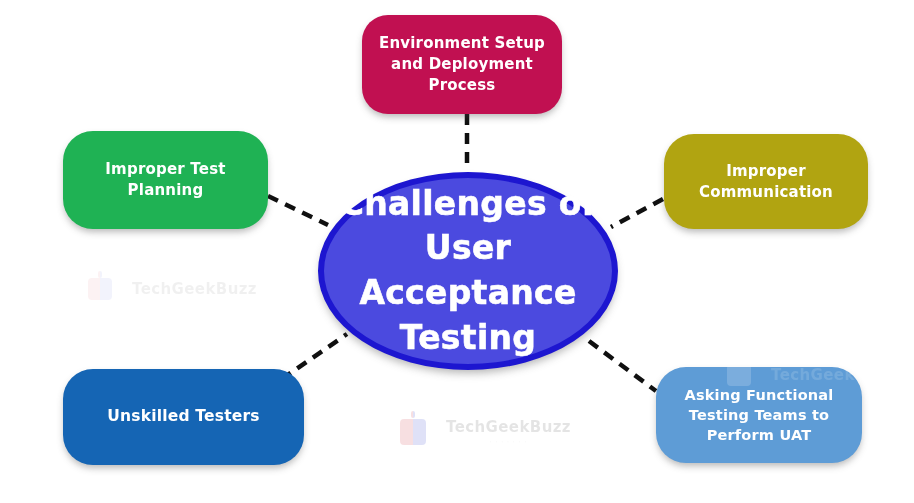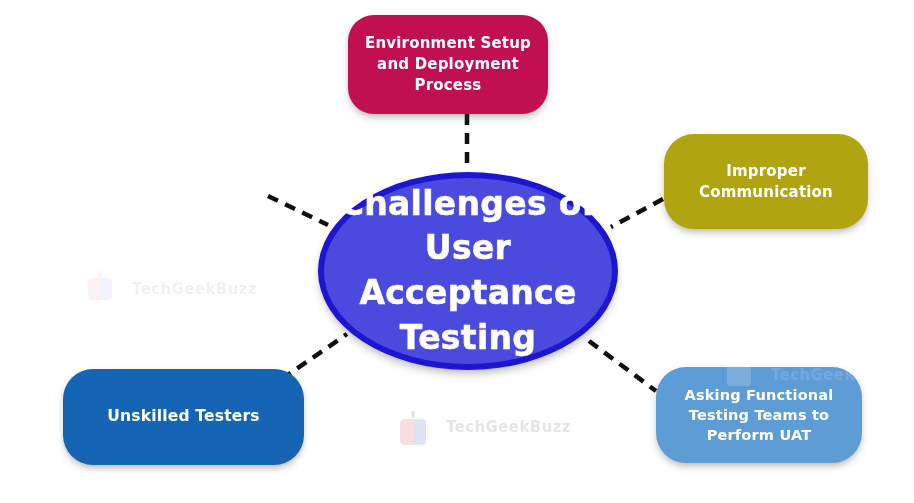--- a/index.html
+++ b/index.html
@@ -12,21 +12,21 @@
   svg.connectors{position:absolute;left:0;top:0;width:914px;height:503px;pointer-events:none;}
 
   .node{
     position:absolute;display:flex;align-items:center;justify-content:center;
     color:#ffffff;font-weight:bold;text-align:center;
     box-shadow:0 4px 7px -1px rgba(70,70,70,0.38);
     box-sizing:border-box;padding:6px 8px;
     line-height:1.38;letter-spacing:0.2px;
   }
   .rect{border-radius:30px;font-size:15px;}
-  #node-environment-setup{left:348px;top:15px;width:200px;height:99px;border-radius:26px;}
+  #node-environment-setup{left:362px;top:15px;width:200px;height:99px;border-radius:26px;}
   #node-improper-test-planning{left:63px;top:131px;width:205px;height:98px;}
   #node-improper-communication{left:664px;top:134px;width:204px;height:95px;}
   #node-unskilled-testers{left:63px;top:369px;width:241px;height:96px;font-size:15.5px;}
   #node-asking-functional{left:656px;top:367px;width:206px;height:96px;font-size:14.5px;}
 
   .center-ellipse{
     position:absolute;left:318px;top:172px;width:300px;height:198px;
     border-radius:50%;
     display:flex;align-items:center;justify-content:center;
     box-shadow:0 5px 8px -2px rgba(70,70,70,0.40);
@@ -82,20 +82,23 @@
     <div class="wm-col">
       <div class="wm-text wm-main">TechGeekBuzz</div>
       <div class="wm-tagline">· · · · · · ·</div>
     </div>
   </div>
 
   <div class="node rect" id="node-environment-setup" style="background: rgb(193, 16, 81);">
     <span>Environment Setup and Deployment Process</span>
   </div>
 
+  <div class="node rect" id="node-improper-test-planning" style="background: rgb(31, 178, 84);">
+    <span style="width:150px;display:inline-block;">Improper Test Planning</span>
+  </div>
 
   <div class="node rect" id="node-improper-communication" style="background: rgb(177, 164, 17);">
     <span style="width:150px;display:inline-block;">Improper Communication</span>
   </div>
 
   <div class="node rect" id="node-unskilled-testers" style="background: rgb(21, 101, 180);">
     <span>Unskilled Testers</span>
   </div>
 
   <div class="node rect" id="node-asking-functional" style="background: rgb(94, 156, 214);">

